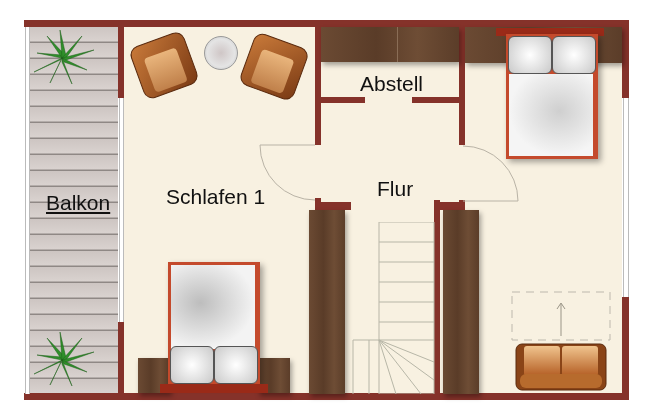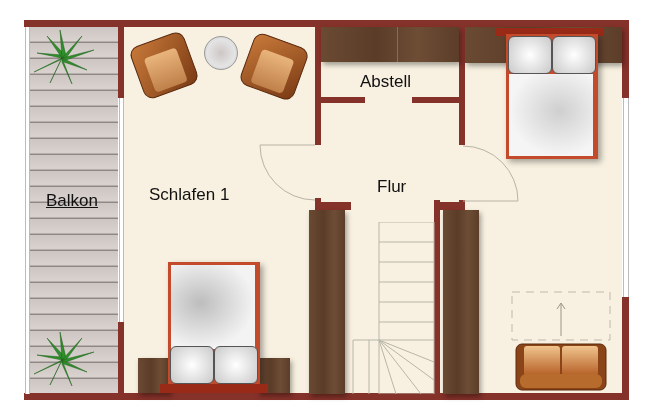--- a/index.html
+++ b/index.html
@@ -3,21 +3,21 @@
 <meta charset="utf-8">
 <style>
   html, body { margin: 0; padding: 0; background: #ffffff; }
   body { width: 650px; height: 420px; position: relative; overflow: hidden; font-family: "Liberation Sans", sans-serif; }
   .plan { position: absolute; left: 0; top: 0; width: 650px; height: 420px; }
   .abs { position: absolute; }
   .wall { position: absolute; background: #85322a; }
   .floor { position: absolute; background: #f8f1e1; }
   .deck { position: absolute; background: repeating-linear-gradient(to bottom, #cdc5c2 0px, #d9d2cf 14px, #8f8885 15px, #8f8885 16px); }
   .wood { position: absolute; background: linear-gradient(90deg, #6b4a33, #5a3c28 40%, #6e4d35 70%, #5b3d29); box-shadow: 2px 3px 5px rgba(0,0,0,0.35); }
-  .label { position: absolute; color: #111; font-size: 17px; white-space: nowrap; }
+  .label { position: absolute; color: #111; font-size: 21px; white-space: nowrap; }
   .window { position: absolute; background: #ffffff; border-left: 1px solid #bbb; border-right: 1px solid #bbb; }
 </style>
 </head>
 <body>
 
 <div class="plan">
 
   <div class="deck" style="left:30px;top:27px;width:88px;height:367px;"></div>
 
   <div class="floor" style="left:124px;top:27px;width:191px;height:367px;"></div>
@@ -158,16 +158,16 @@
           <stop offset="1" stop-color="#b45e24"></stop>
         </linearGradient>
     </defs>
     <rect x="2" y="2" width="90" height="46" rx="6" fill="#8a4417" stroke="#5a2a0e"></rect>
     <rect x="10" y="4" width="36" height="30" rx="3" fill="url(#sofa)"></rect>
     <rect x="48" y="4" width="36" height="30" rx="3" fill="url(#sofa)"></rect>
     <rect x="6" y="32" width="82" height="14" rx="6" fill="#b76b2d"></rect>
   </svg>
 
   <div class="label" style="left:46px;top:191px;text-decoration:underline;">Balkon</div>
-  <div class="label" style="left:149px;top:185px;">Schlafen 1</div>
+  <div class="label" style="left:166px;top:185px;">Schlafen 1</div>
   <div class="label" style="left:360px;top:72px;">Abstell</div>
   <div class="label" style="left:377px;top:177px;">Flur</div>
 </div>
 
 </body></html>

